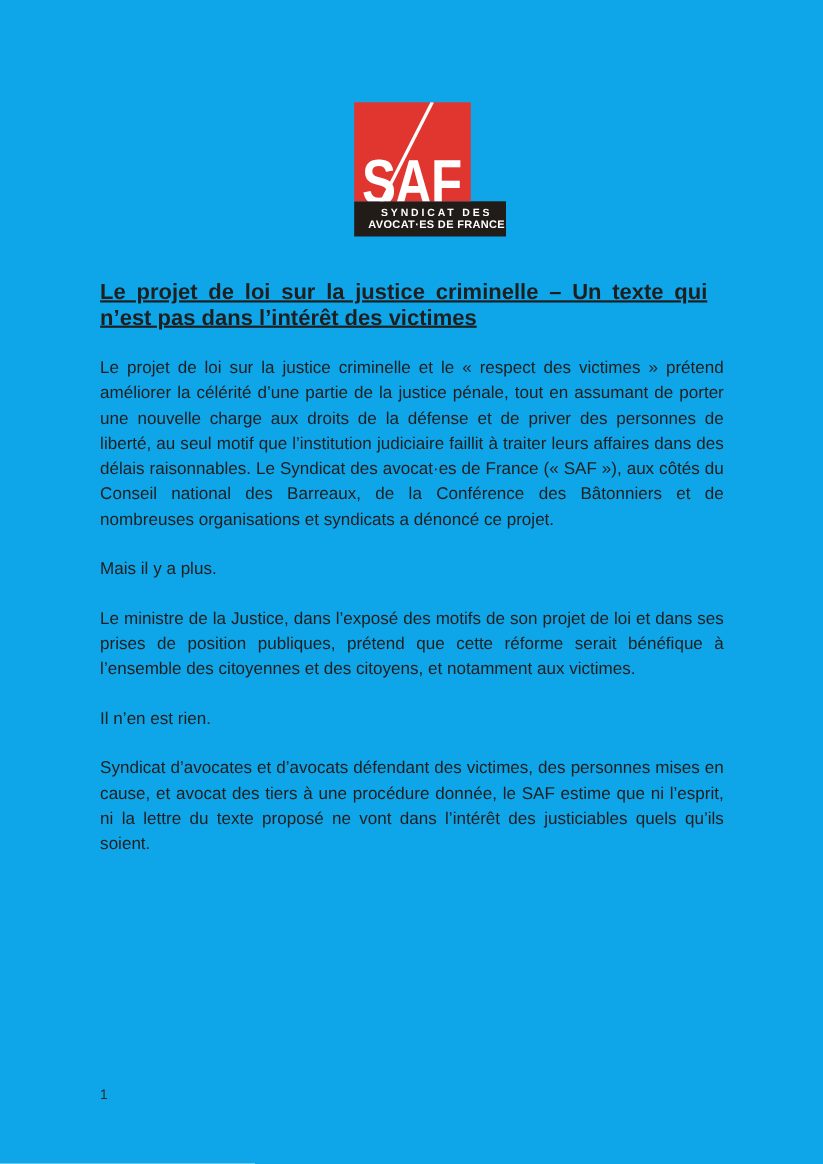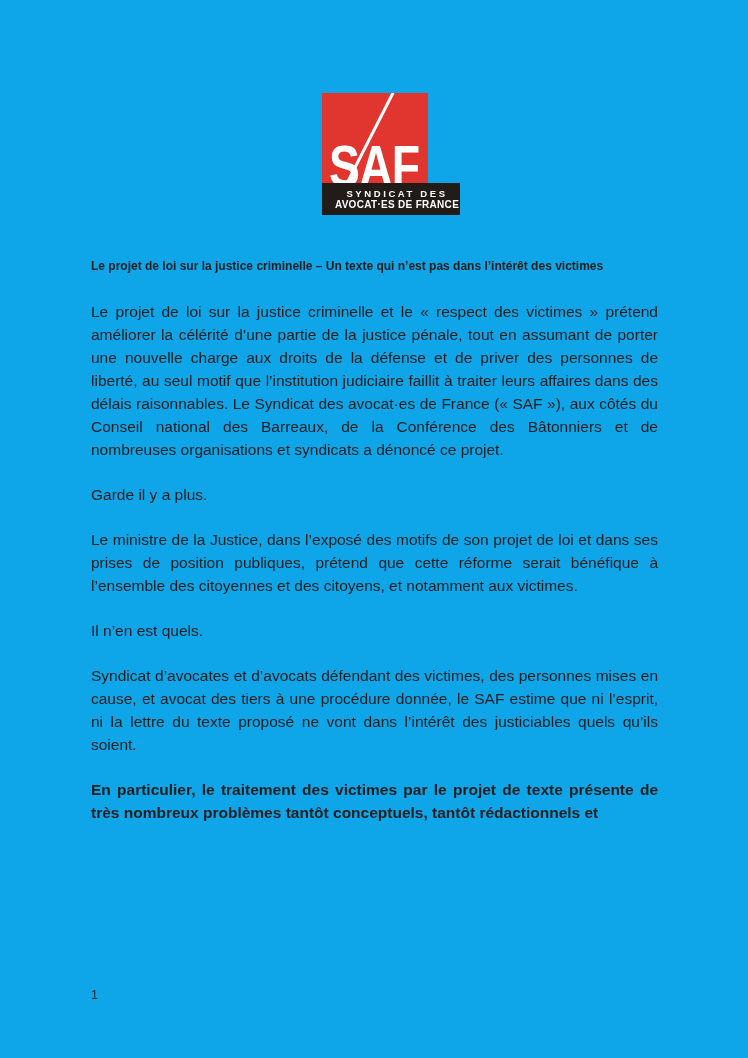--- a/index.html
+++ b/index.html
@@ -74,23 +74,24 @@
   .content {
     position: absolute;
     left: 91px;
     top: 255px;
     width: 567px;
     font-size: 15.5px;
     line-height: 23px;
     text-align: justify;
   }
   .content h1 {
-    font-size: 12px;
+    font-size: 20px;
     line-height: 23px;
     font-weight: 700;
+    text-decoration: underline;
     margin: 0 15px 22px 0;
     text-align: justify;
   }
   .content p {
     margin: 5px 0 22px 0;
   }
   .content p.bold {
     font-weight: 700;
   }
 
@@ -115,22 +116,21 @@
     </div>
     <div class="logo-band">
       <div class="band-line1">SYNDICAT DES</div>
       <div class="band-line2">AVOCAT·ES DE FRANCE</div>
     </div>
   </div>
 
   <div class="content">
     <h1>Le projet de loi sur la justice criminelle – Un texte qui n’est pas dans l’intérêt des victimes</h1>
     <p>Le projet de loi sur la justice criminelle et le « respect des victimes » prétend améliorer la célérité d’une partie de la justice pénale, tout en assumant de porter une nouvelle charge aux droits de la défense et de priver des personnes de liberté, au seul motif que l’institution judiciaire faillit à traiter leurs affaires dans des délais raisonnables. Le Syndicat des avocat·es de France (« SAF »), aux côtés du Conseil national des Barreaux, de la Conférence des Bâtonniers et de nombreuses organisations et syndicats a dénoncé ce projet.</p>
-    <p>Garde il y a plus.</p>
+    <p>Mais il y a plus.</p>
     <p>Le ministre de la Justice, dans l’exposé des motifs de son projet de loi et dans ses prises de position publiques, prétend que cette réforme serait bénéfique à l’ensemble des citoyennes et des citoyens, et notamment aux victimes.</p>
-    <p>Il n’en est quels.</p>
+    <p>Il n’en est rien.</p>
     <p>Syndicat d’avocates et d’avocats défendant des victimes, des personnes mises en cause, et avocat des tiers à une procédure donnée, le SAF estime que ni l’esprit, ni la lettre du texte proposé ne vont dans l’intérêt des justiciables quels qu’ils soient.</p>
-    <p class="bold">En particulier, le traitement des victimes par le projet de texte présente de très nombreux problèmes tantôt conceptuels, tantôt rédactionnels et</p>
   </div>
 
   <div class="page-number">1</div>
 
 </div>
 
 </body></html>

